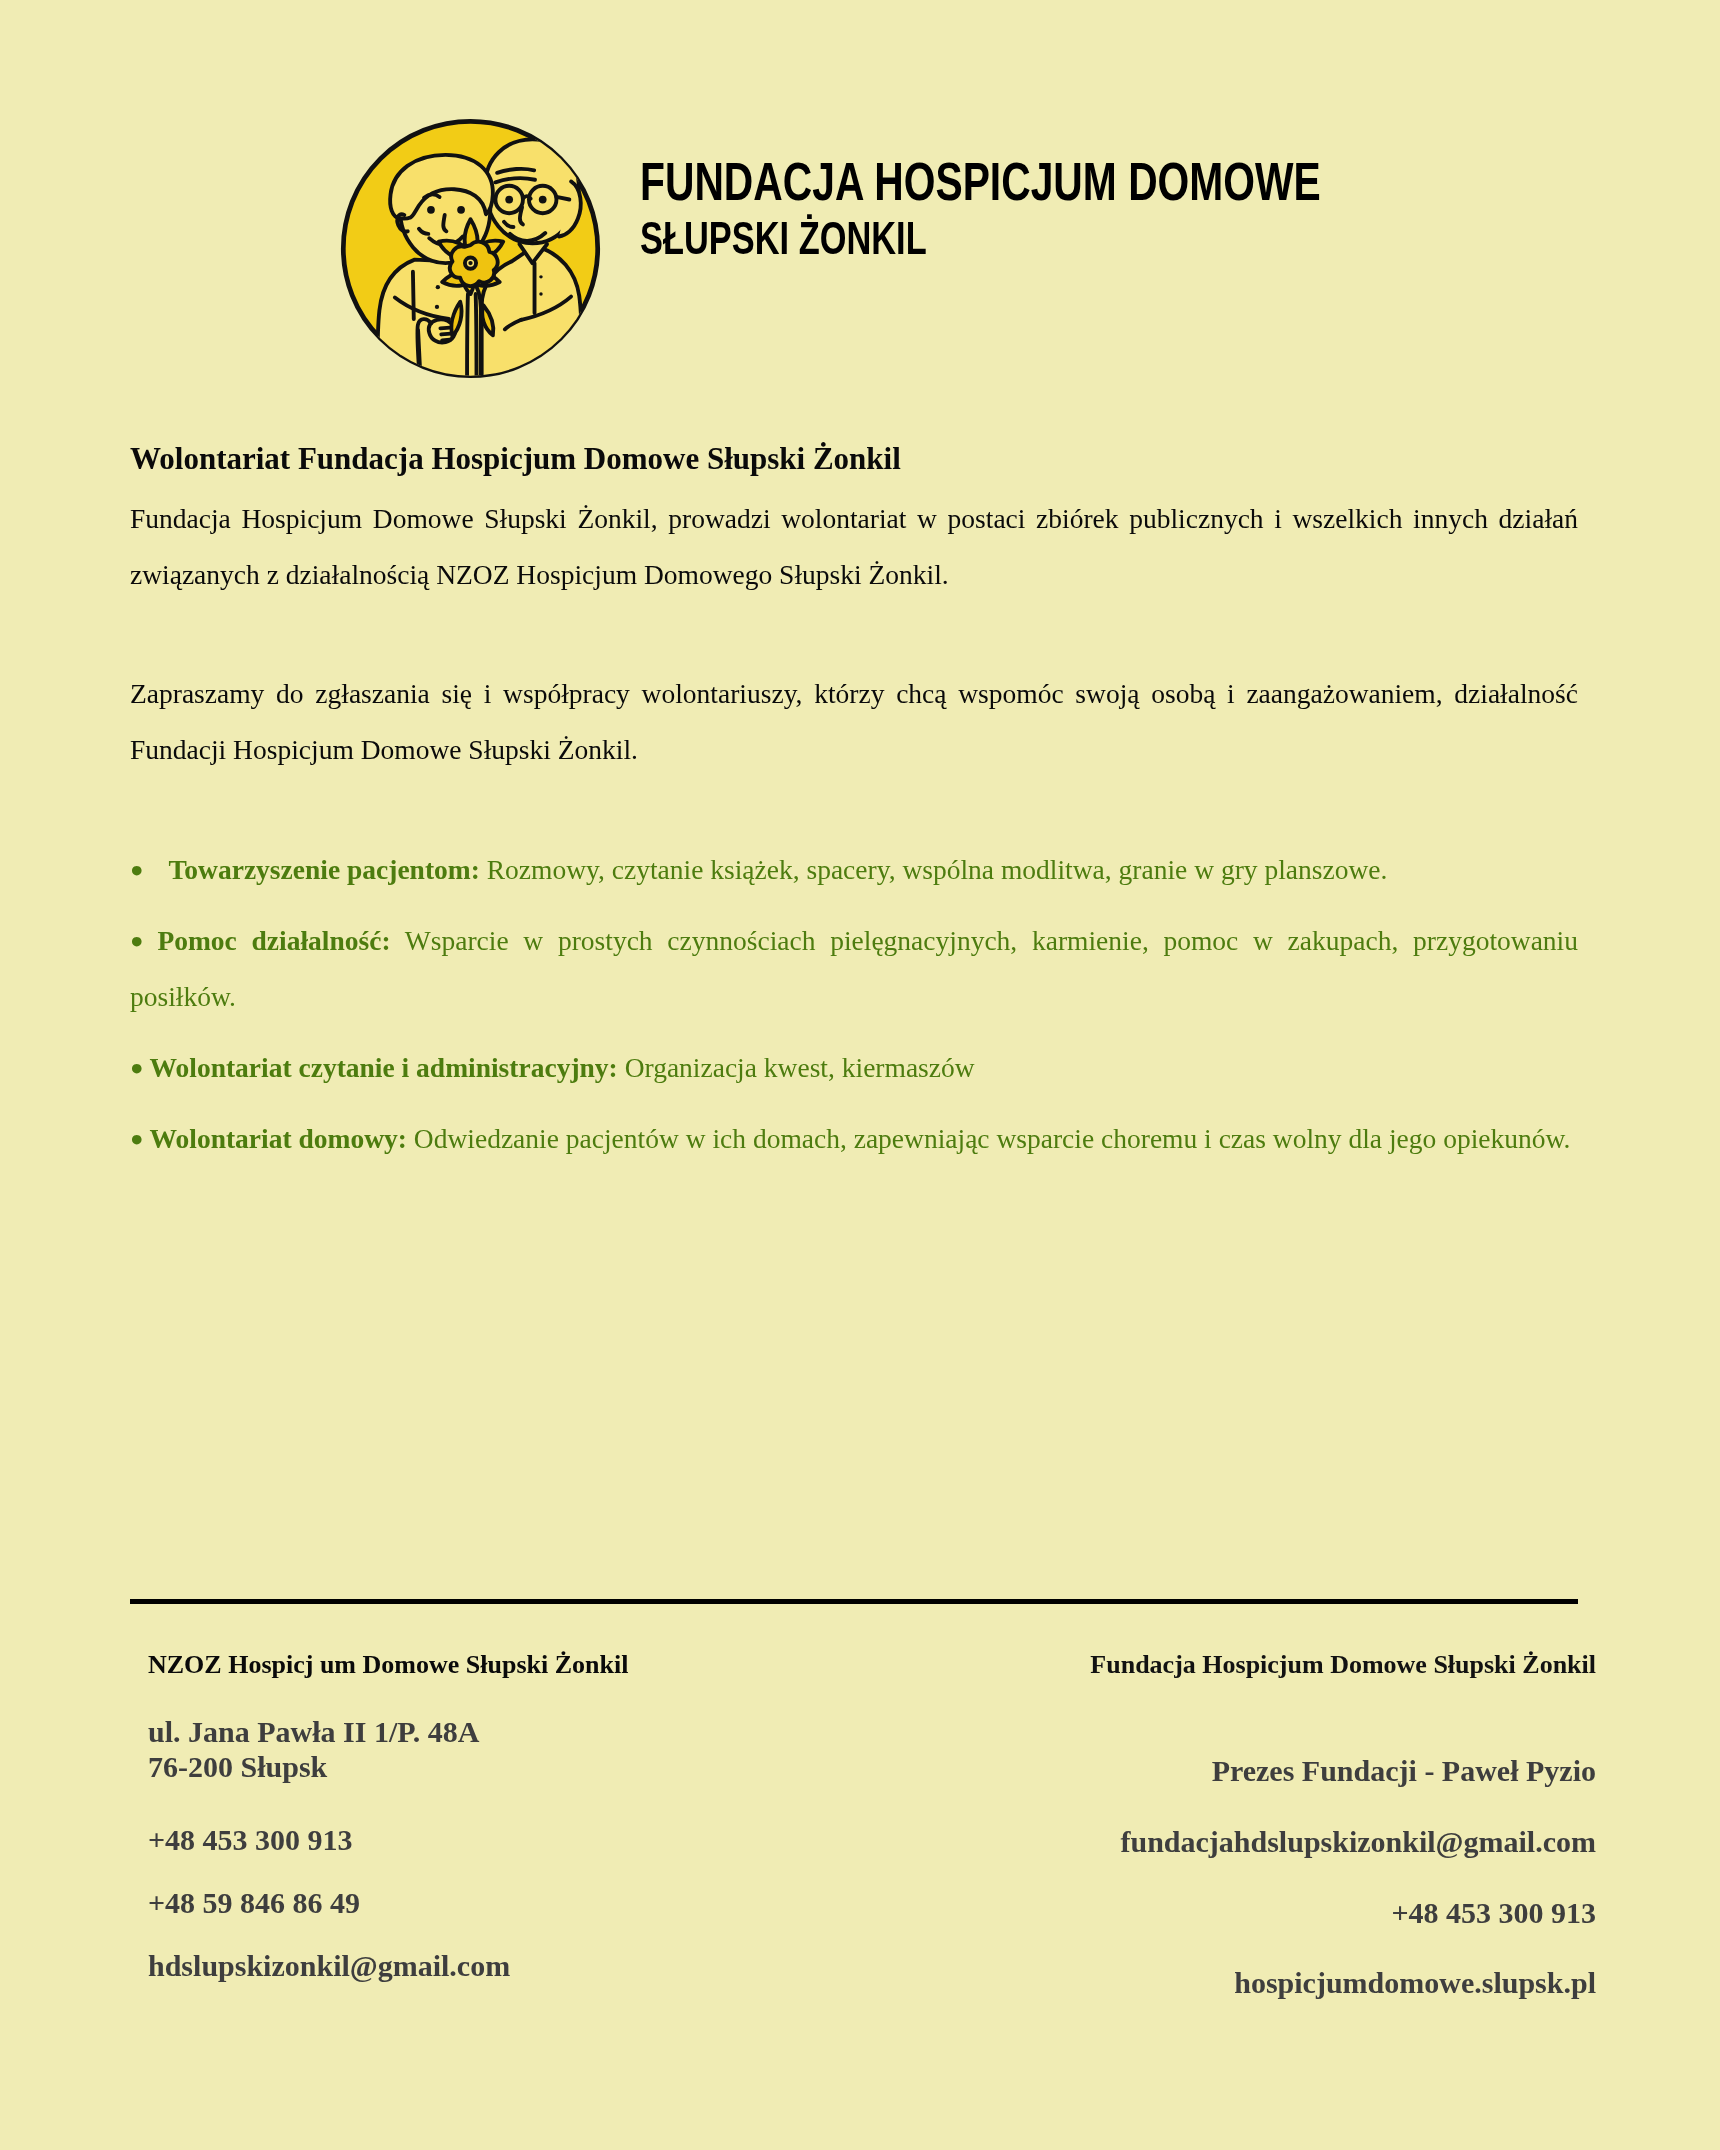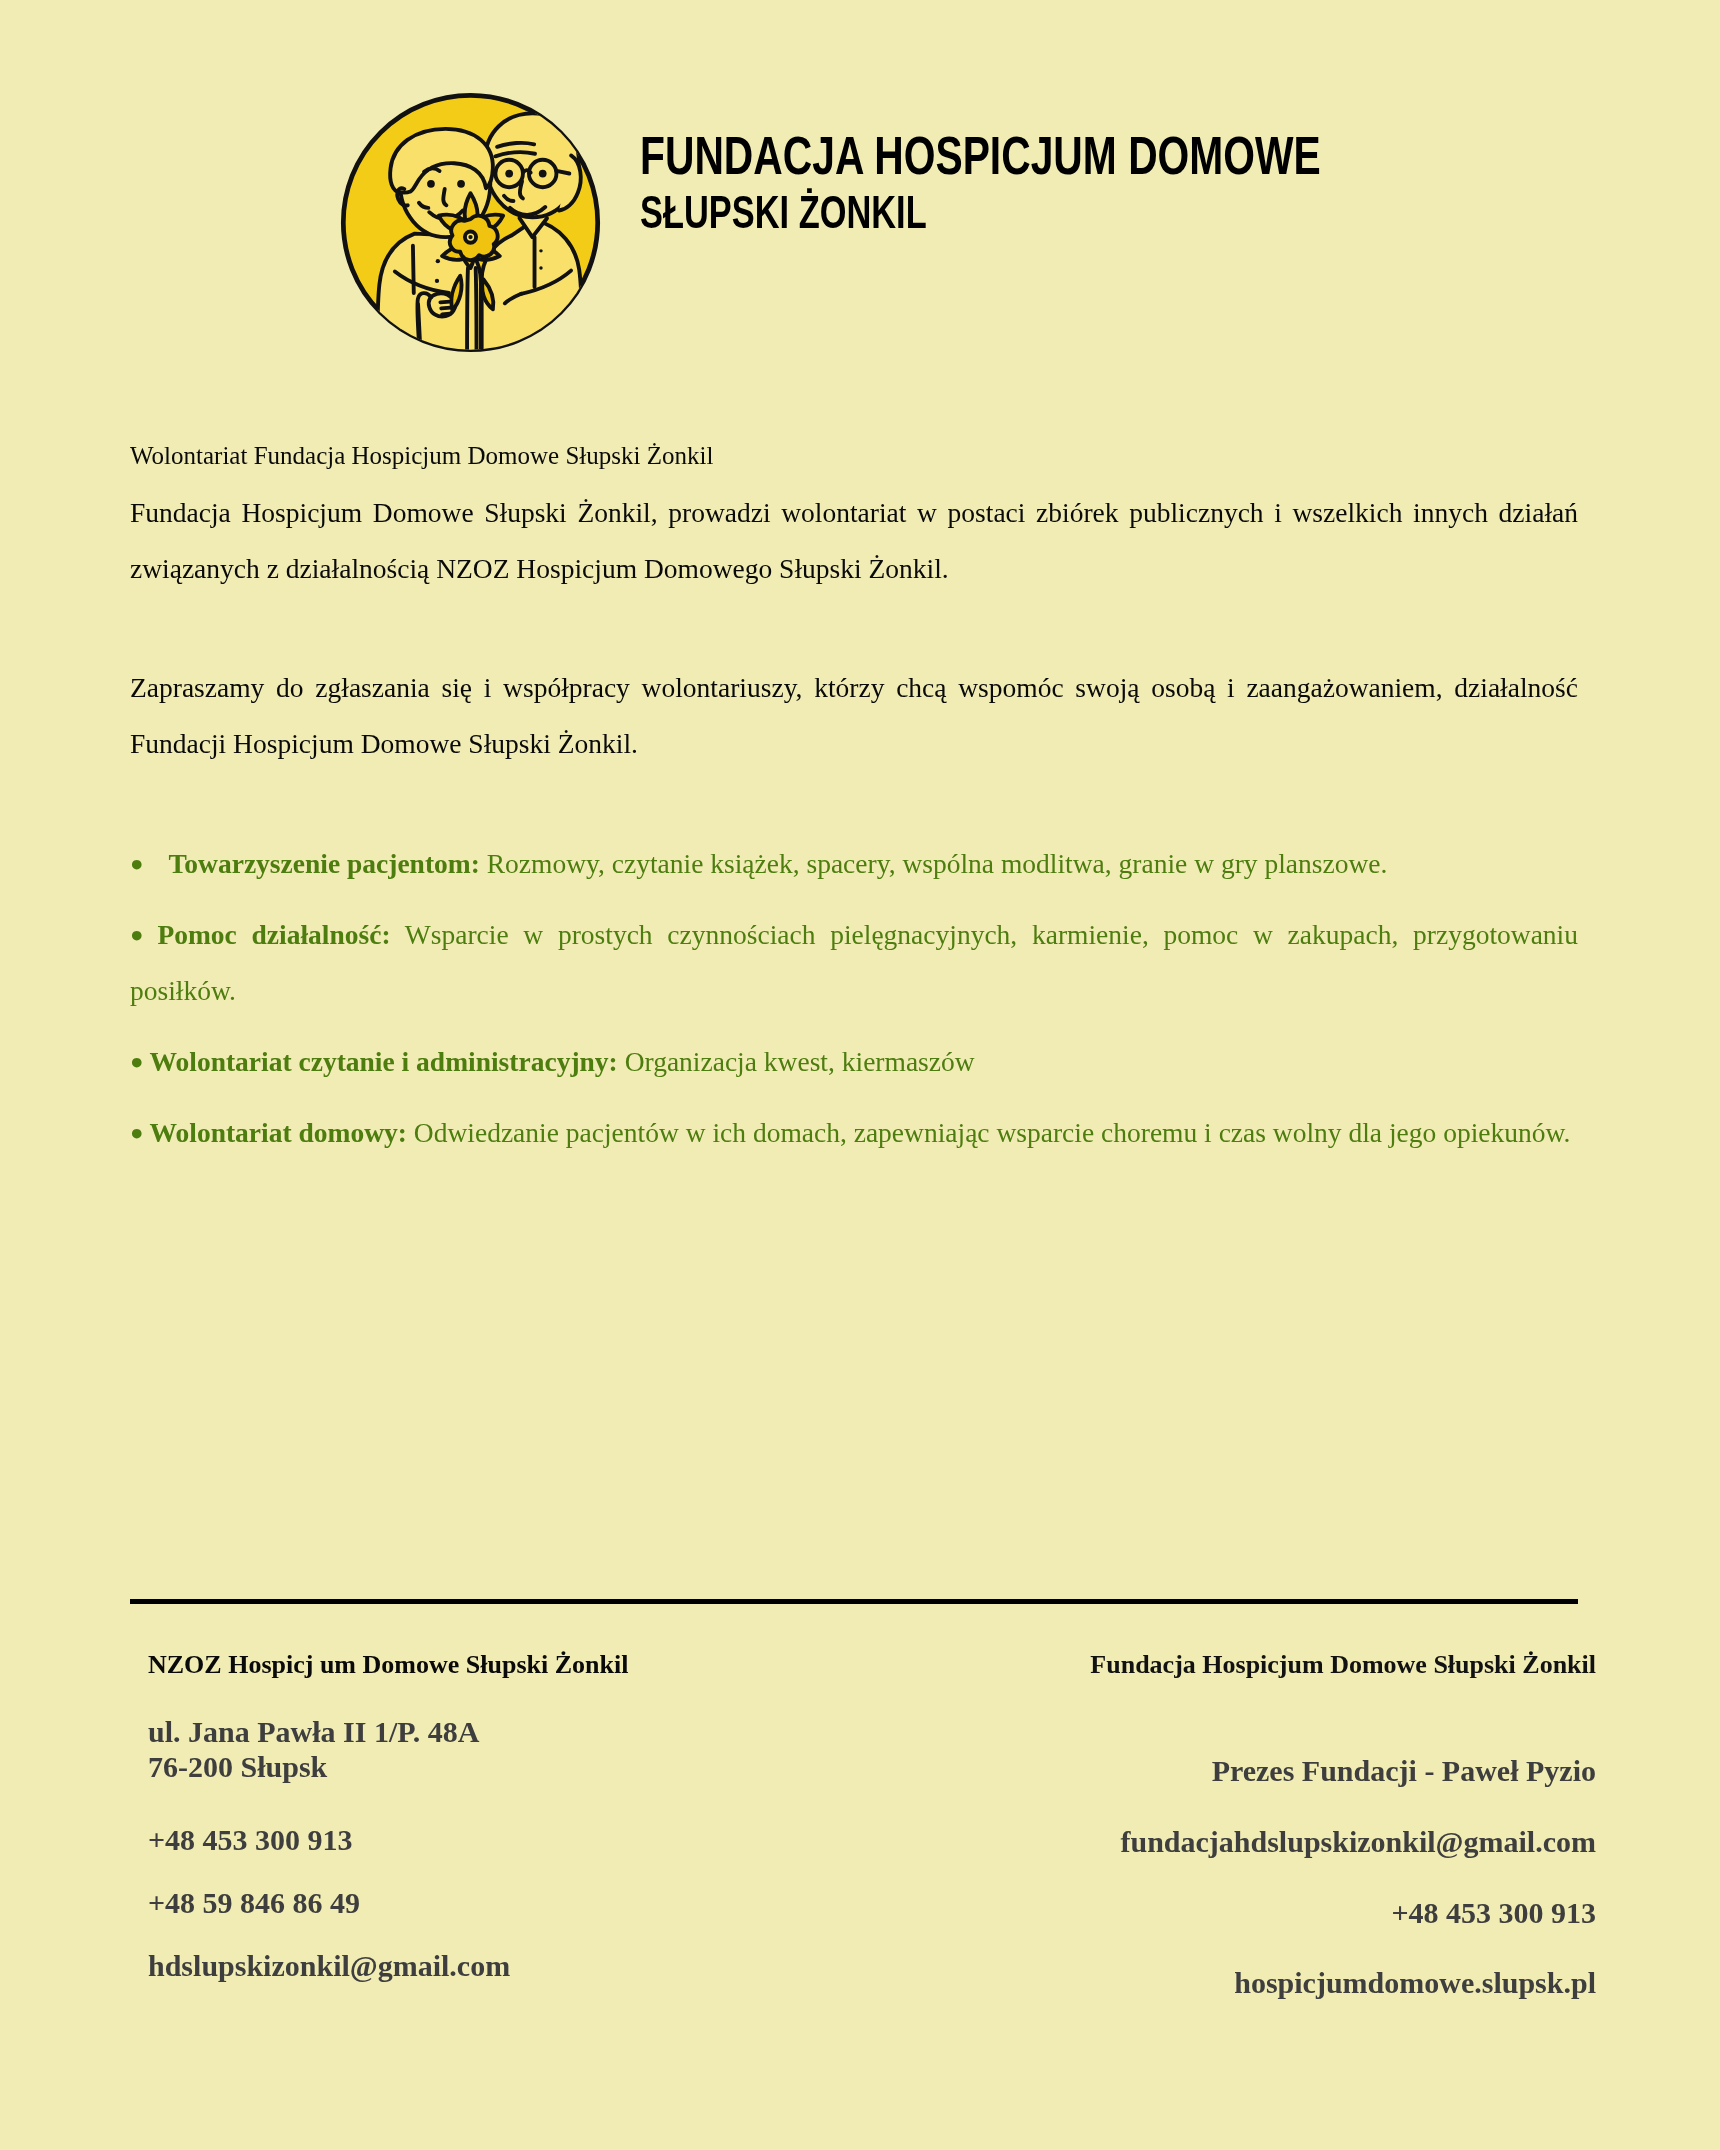--- a/index.html
+++ b/index.html
@@ -21,21 +21,21 @@
     position: relative;
     width: 1721px;
     height: 2151px;
     box-sizing: border-box;
   }
 
   
   .brand {
     position: absolute;
     left: 130px;
-    top: 72px;
+    top: 98px;
     width: 1448px;
     height: 292px;
     display: flex;
     flex-direction: row;
     align-items: center;
     justify-content: flex-start;
   }
   .logo-wrap {
     position: absolute;
     left: 209px;
@@ -72,22 +72,22 @@
 
   
   .content {
     position: absolute;
     left: 130px;
     top: 443px;
     width: 1448px;
   }
 
   .doc-title {
-    font-weight: 400;
-    font-size: 25px;
+    font-weight: 700;
+    font-size: 31px;
     line-height: 1.0;
     margin: 0 0 0 0;
     color: #0A0A0A;
   }
 
   p.para {
     font-size: 27.5px;
     line-height: 2.02;
     text-align: justify;
     text-justify: inter-word;

